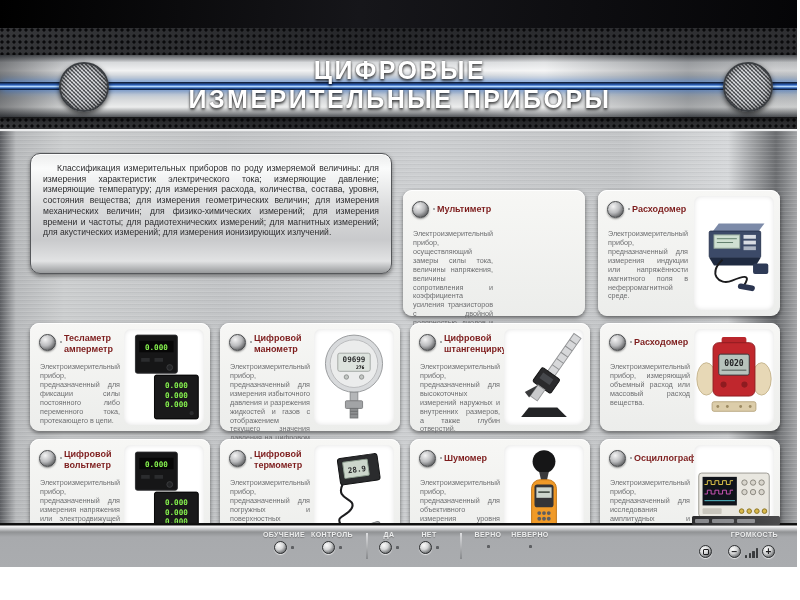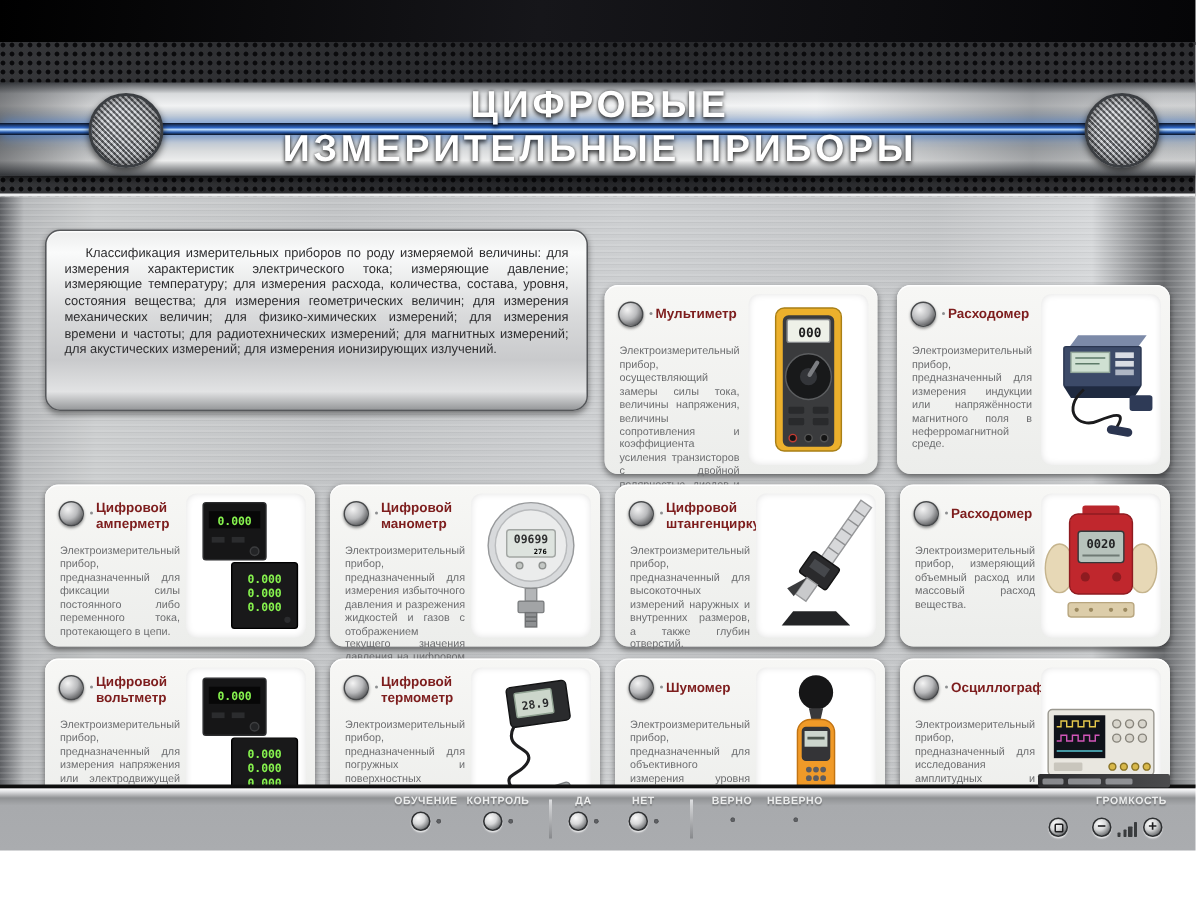--- a/index.html
+++ b/index.html
@@ -98,38 +98,20 @@
   <div class="metal"></div>
 
   <div class="intro">
     <p>Классификация измерительных приборов по роду измеряемой величины: для измерения характеристик электрического тока; измеряющие давление; измеряющие температуру; для измерения расхода, количества, состава, уровня, состояния вещества; для измерения геометрических величин; для измерения механических величин; для физико-химических измерений; для измерения времени и частоты; для радиотехнических измерений; для магнитных измерений; для акустических измерений; для измерения ионизирующих излучений.</p>
   </div>
 
   <div class="card" style="left:403px;top:152px;width:182px;height:126px">
     <div class="card-btn"></div>
     <div class="card-title" style="top:14px">Мультиметр</div>
     <div class="card-text">Электроизмерительный прибор, осуществляющий замеры силы тока, величины напряжения, величины сопротивления и коэффициента усиления транзисторов с двойной полярностью, диодов и полупроводников.</div>
-    <div class="card-photo">
-      <svg viewBox="0 0 84 114">
-        <rect x="19" y="7" width="46" height="100" rx="6" fill="#ecb02c" stroke="#a87f16"></rect>
-        <rect x="24" y="12" width="36" height="92" rx="4" fill="#3a3b3d"></rect>
-        <rect x="27" y="15" width="30" height="16" rx="1.5" fill="#eef1e8" stroke="#85878a"></rect>
-        <text class="seg" x="43" y="27" font-size="9" fill="#1c1c1c" text-anchor="middle">000</text>
-        <circle cx="42" cy="55" r="16" fill="#18191a" stroke="#5c5e60"></circle>
-        <circle cx="42" cy="55" r="6" fill="#333539"></circle>
-        <rect x="40.5" y="42" width="3" height="13" rx="1.5" fill="#7c7e82" transform="rotate(32 42 55)"></rect>
-        <rect x="28" y="76" width="11" height="5" rx="1" fill="#292a2c"></rect>
-        <rect x="45" y="76" width="11" height="5" rx="1" fill="#292a2c"></rect>
-        <rect x="28" y="84" width="11" height="5" rx="1" fill="#292a2c"></rect>
-        <rect x="45" y="84" width="11" height="5" rx="1" fill="#292a2c"></rect>
-        <circle cx="31" cy="98" r="2.6" fill="#141414" stroke="#c23b32"></circle>
-        <circle cx="42" cy="98" r="2.6" fill="#141414" stroke="#555"></circle>
-        <circle cx="53" cy="98" r="2.6" fill="#141414" stroke="#555"></circle>
-      </svg>
-    </div>
   </div>
 
   <div class="card" style="left:598px;top:152px;width:182px;height:126px">
     <div class="card-btn"></div>
     <div class="card-title" style="top:14px">Расходомер</div>
     <div class="card-text">Электроизмерительный прибор, предназначенный для измерения индукции или напряжённости магнитного поля в неферромагнитной среде.</div>
     <div class="card-photo">
       <svg viewBox="0 0 84 114">
         <polygon points="20,34 68,34 74,26 26,26" fill="#7c8aa8"></polygon>
         <rect x="16" y="34" width="54" height="28" rx="1.5" fill="#3c4a68" stroke="#2a3650"></rect>
@@ -142,21 +124,21 @@
         <polygon points="16,62 21,70 65,70 70,62" fill="#1f2a40"></polygon>
         <rect x="62" y="68" width="16" height="11" rx="2" fill="#2e3a56"></rect>
         <path d="M30,64 C14,78 26,92 40,86 S60,80 52,92" stroke="#1b1b1d" stroke-width="2" fill="none"></path>
         <rect x="46" y="90" width="18" height="6" rx="3" fill="#2b3550" transform="rotate(10 55 93)"></rect>
       </svg>
     </div>
   </div>
 
   <div class="card" style="left:30px;top:285px;width:180px;height:108px">
     <div class="card-btn"></div>
-    <div class="card-title">Цифровой амперметр</div>
+    <div class="card-title">Тесламетр амперметр</div>
     <div class="card-text">Электроизмерительный прибор, предназначенный для фиксации силы постоянного либо переменного тока, протекающего в цепи.</div>
     <div class="card-photo">
       <svg viewBox="0 0 84 100">
         <rect x="12" y="6" width="44" height="40" rx="2" fill="#161617" stroke="#2c2d2f"></rect>
         <rect x="16" y="12" width="36" height="12" fill="#070707"></rect>
         <text class="seg" x="34" y="21.5" font-size="8" fill="#86f24e" text-anchor="middle">0.000</text>
         <rect x="18" y="30" width="9" height="4" fill="#2b2c2e"></rect>
         <rect x="32" y="30" width="9" height="4" fill="#2b2c2e"></rect>
         <circle cx="48" cy="40" r="3" fill="#232426" stroke="#3c3d3f"></circle>
         <rect x="32" y="48" width="46" height="46" rx="2" fill="#19191a" stroke="#000"></rect>

